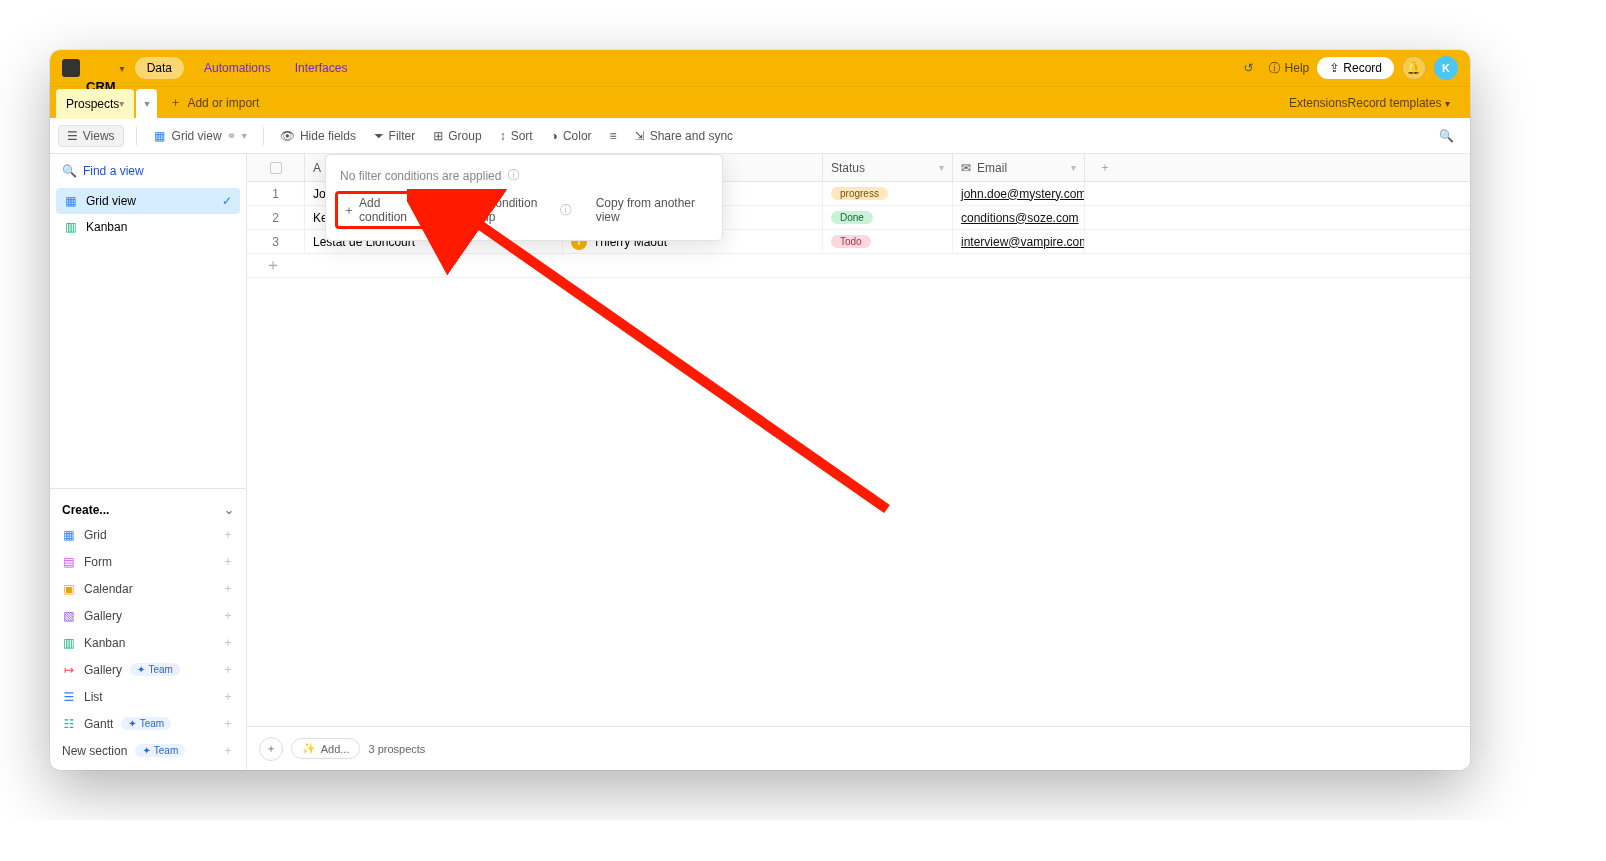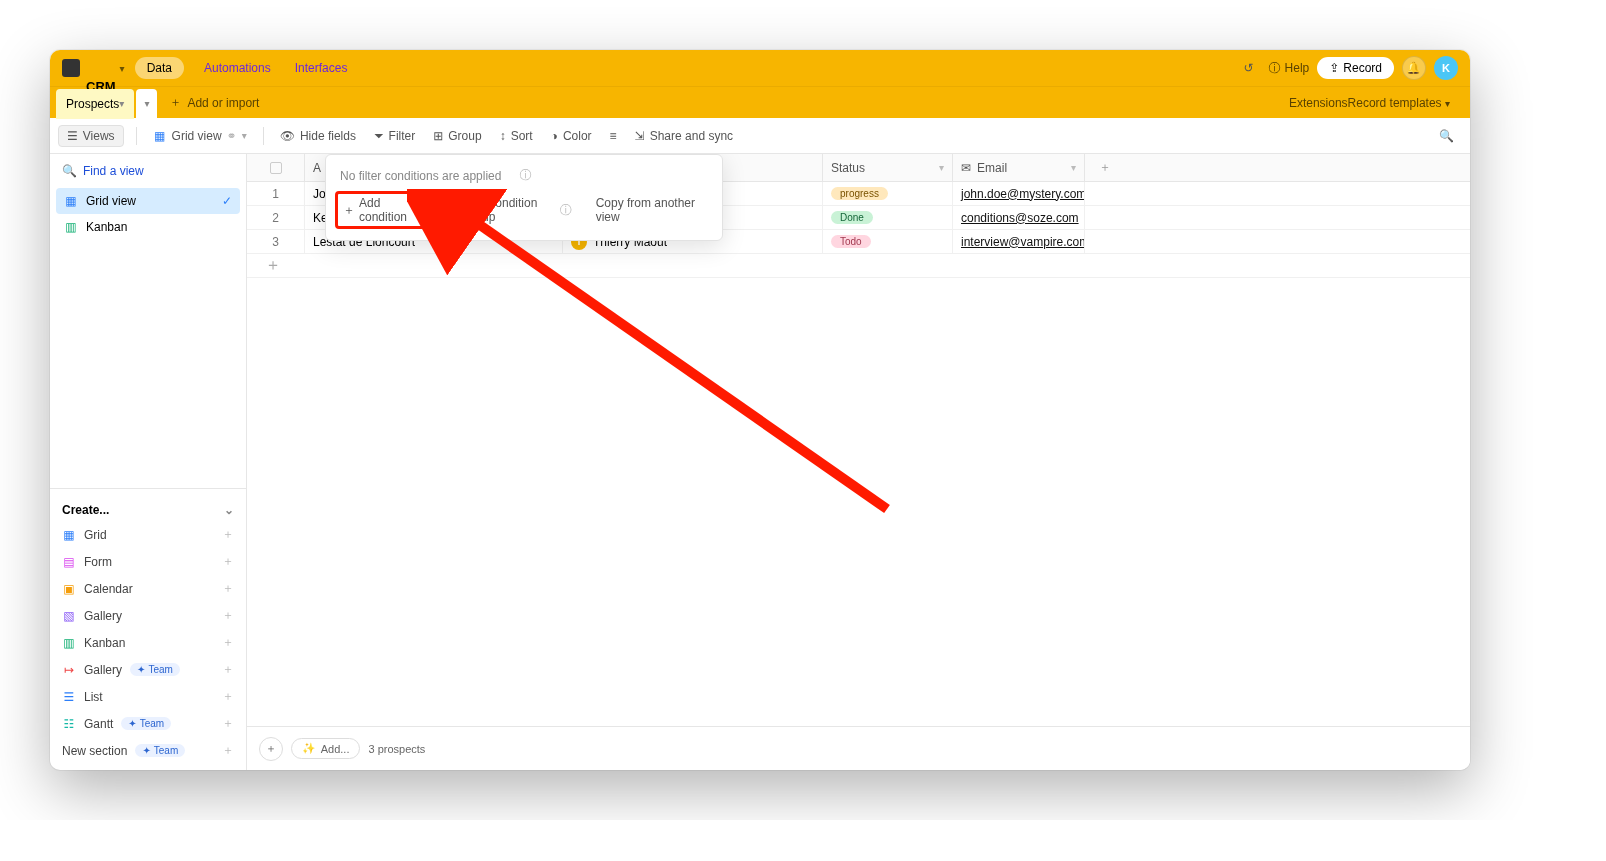--- a/index.html
+++ b/index.html
@@ -59,21 +59,21 @@
 .status-tag { border-radius:10px; padding:1px 9px; font-size:10px; }
 .st-progress { background:#ffe8bc; color:#7a5200; }
 .st-done { background:#c9f2d6; color:#17673a; }
 .st-todo { background:#ffd6e0; color:#a3384f; }
 .email-link { color:#111; text-decoration:underline; }
 .row-add { height:24px; display:flex; align-items:center; padding:0 18px; color:#aaa; border-bottom:1px solid #f0f0f0; }
 .footer { position:absolute; bottom:0; left:197px; right:0; height:44px; border-top:1px solid #e6e6e6; display:flex; align-items:center; padding:0 12px; font-size:11px; color:#666; gap:8px; background:#fff; }
 .footer .circ-btn { width:24px; height:24px; border:1px solid #ddd; border-radius:50%; display:flex; align-items:center; justify-content:center; }
 .footer .add-pill { border:1px solid #ddd; border-radius:12px; padding:3px 10px; display:flex; align-items:center; gap:5px; }
 .filter-popup { position:absolute; left:78px; top:0; width:398px; background:#fff; border:1px solid #e2e2e2; border-radius:6px; box-shadow:0 6px 24px rgba(0,0,0,0.12); padding:12px 14px; font-size:12px; z-index:5; }
-.fp-head { color:#888; display:flex; align-items:center; gap:18px; margin-bottom:8px; }
+.fp-head { color:#888; display:flex; align-items:center; gap:6px; margin-bottom:8px; }
 .fp-row { display:flex; align-items:center; gap:18px; }
 .fp-add { display:flex; align-items:center; gap:4px; color:#555; padding:4px 6px; cursor:pointer; }
 .fp-highlight { border:3px solid #ff1a00; border-radius:4px; padding:2px 5px; margin:-2px -5px; }
 .fp-copy { margin-left:auto; color:#555; }
 .annotation-arrow { position:absolute; left:160px; top:35px; pointer-events:none; z-index:6; }
 .icon-sq { width:14px; height:14px; display:inline-flex; align-items:center; justify-content:center; }
 .ic-grid { color:#2d7ff9; }
 .ic-kanban { color:#11af73; }
 .ic-form { color:#d946ef; }
 .ic-calendar { color:#f59e0b; }

